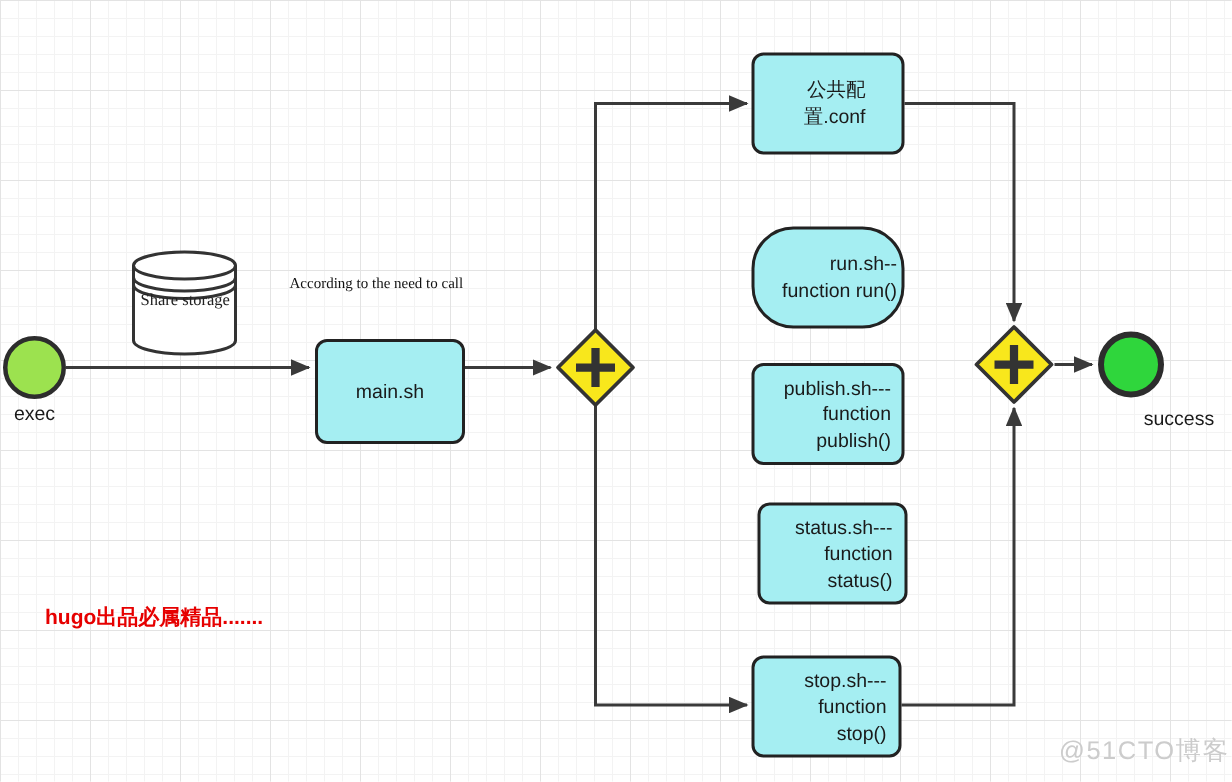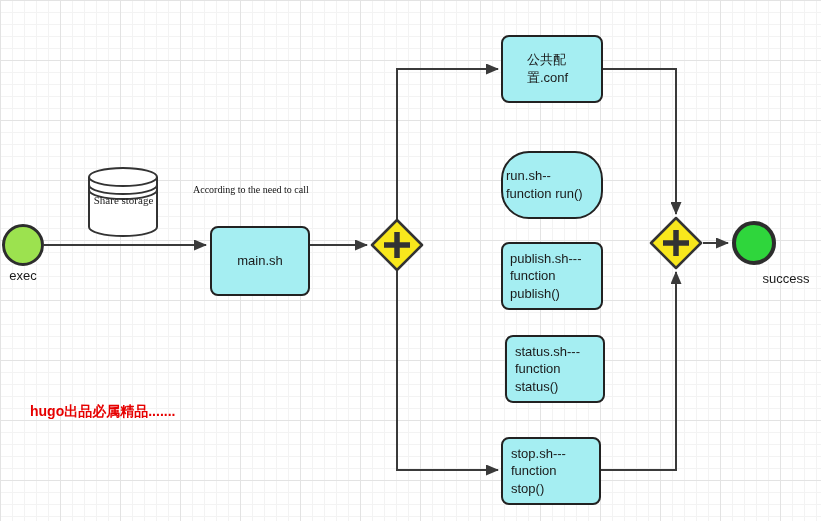--- a/index.html
+++ b/index.html
@@ -12,21 +12,21 @@
       linear-gradient(#f3f3f3 1px, transparent 1px),
       linear-gradient(90deg, #f3f3f3 1px, transparent 1px);
     background-size:60px 60px,60px 60px,12px 12px,12px 12px;
     font-family:"Liberation Sans", sans-serif;
   }
   .connectors{position:absolute; left:0; top:0; width:821px; height:521px; z-index:1;}
   .node{position:absolute; z-index:2; box-sizing:border-box;}
   .task{
     background:#a5eef2; border:2px solid #222222; border-radius:8px;
     display:flex; align-items:center; justify-content:center;
-    text-align:left; font-size:13px; color:#1a1a1a; line-height:1.35;
+    text-align:right; font-size:13px; color:#1a1a1a; line-height:1.35;
   }
   .task .lbl{display:inline-block;}
   .event{border-radius:50%;}
   .event-label{
     position:absolute; z-index:2; font-size:13px; color:#1a1a1a; text-align:center;
   }
   .gateway{width:54px; height:54px;}
   .cyl{width:73px; height:73px;}
   .cyl-label{
     position:absolute; left:0; top:26px; width:100%; text-align:center;
@@ -121,14 +121,15 @@
         <path d="M14 27 H40 M27 14 V40" stroke="#333333" stroke-width="5.5"></path>
       </g>
     </svg>
   </div>
 
   <div class="node event" style="left:732px; top:221px; width:44px; height:44px; background:#2fd63c; border:4px solid #2d2d2d;"></div>
   <div class="event-label" style="left:722px; top:271px; width:64px;padding-left:32px;">success</div>
 
   <div class="note" style="left:30px; top:403px;">hugo出品必属精品.......</div>
 
+  <div class="watermark" style="left:706px; top:489px;">@51CTO博客</div>
 
 </div>
 
 </body></html>

